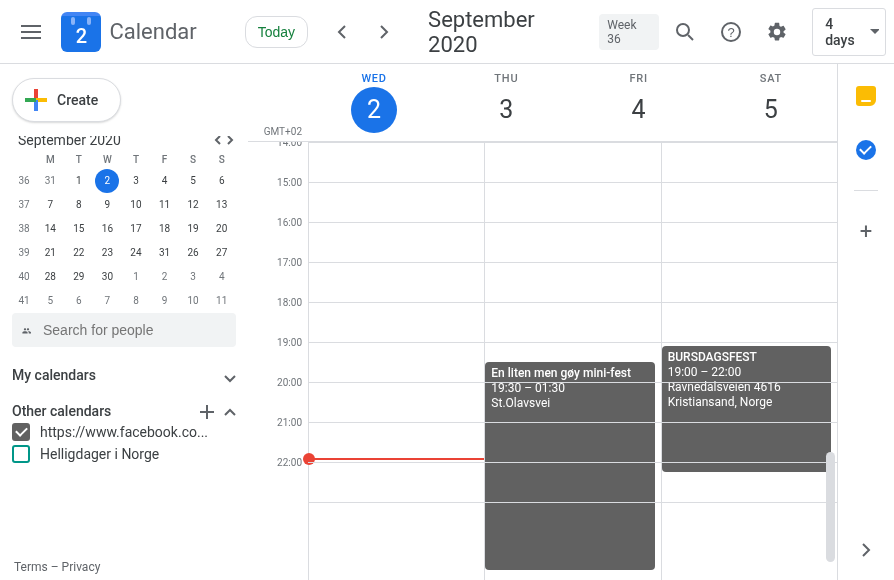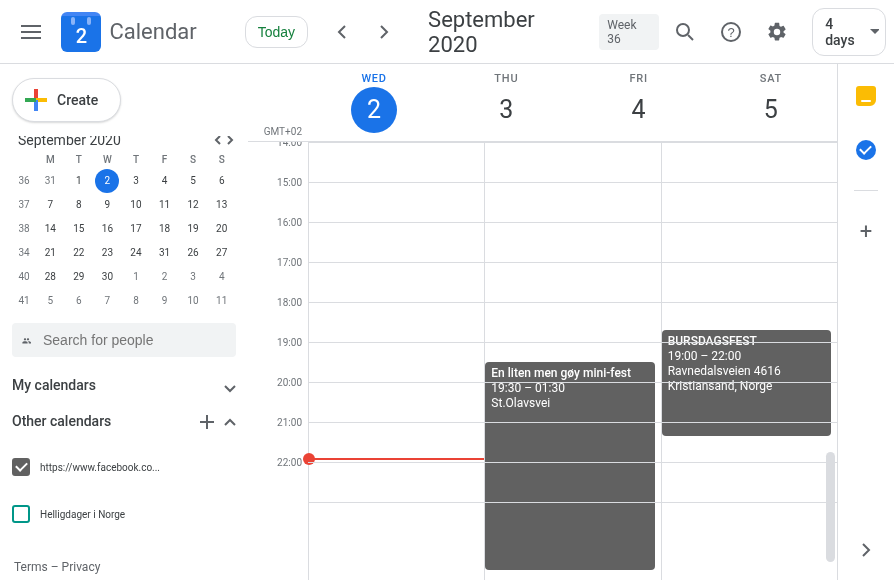--- a/index.html
+++ b/index.html
@@ -13,21 +13,21 @@
   .logo-chip { width:40px; height:40px; background:linear-gradient(180deg,#4285f4 0 10%,#1a73e8 10%); border-radius:6px; position:relative; display:flex; align-items:flex-end; justify-content:center; color:#fff; font-size:20px; font-weight:500; padding-bottom:4px; }
   .logo-chip:before { content:""; position:absolute; top:5px; left:10px; width:4px; height:8px; background:#8ab4f8; border-radius:2px; }
   .logo-chip:after { content:""; position:absolute; top:5px; right:10px; width:4px; height:8px; background:#8ab4f8; border-radius:2px; }
   .app-name { font-size:22px; color:#5f6368; font-weight:400; }
   .today-btn { border:1px solid #dadce0; border-radius:12px; padding:7px 12px; font-size:14px; color:#15803d; background:#fff; cursor:pointer; font-weight:500;}
   .nav-arrows { display:flex; gap:2px; margin:0 6px; }
   .icon-btn { width:40px; height:40px; display:flex; align-items:center; justify-content:center; border-radius:50%; color:#5f6368; cursor:pointer; }
   .month-label { font-size:22px; color:#3c4043; margin:0 10px; }
   .week-chip { background:#f1f3f4; border-radius:4px; padding:4px 8px; font-size:12px; color:#5f6368; }
   .spacer { flex:1; }
-  .view-switch { border:1px solid #dadce0; border-radius:12px; padding:7px 6px 7px 12px; display:flex; align-items:center; gap:6px; font-size:14px; color:#3c4043; cursor:pointer; font-weight:500;}
+  .view-switch { border:1px solid #dadce0; border-radius:3px; padding:7px 6px 7px 12px; display:flex; align-items:center; gap:6px; font-size:14px; color:#3c4043; cursor:pointer; font-weight:500;}
 
   
   .main { display:flex; height:calc(580px - 64px); }
   .sidebar { width:248px; padding:14px 12px 4px 12px; display:flex; flex-direction:column; position:relative; }
 
   .create-btn { display:inline-flex; align-items:center; gap:10px; border:1px solid #dadce0; border-radius:24px; padding:10px 22px 10px 12px; box-shadow:0 1px 2px rgba(60,64,67,.2); font-size:14px; color:#3c4043; cursor:pointer; width:fit-content; font-weight:500; background:#fff;}
   .plus-multi { width:22px; height:22px; position:relative; }
   .plus-multi:before, .plus-multi:after { content:""; position:absolute; background:currentColor; }
   .pm-g { position:absolute; width:11px; height:4px; left:0; top:9px; background:#34a853; }
   .pm-b { position:absolute; width:4px; height:11px; left:9px; top:11px; background:#4285f4; }
@@ -37,27 +37,27 @@
   .minical { margin-top:14px; }
   .minical-head { display:flex; align-items:center; justify-content:space-between; font-size:14px; color:#3c4043; padding:0 2px 6px 6px; overflow:hidden; height:14px;}
   .minical-head .nav { display:flex; gap:4px; color:#5f6368; }
   .mini-grid { display:grid; grid-template-columns:24px repeat(7, 1fr); font-size:10px; color:#70757a; text-align:center; }
   .mini-grid .hd { font-weight:500; color:#70757a; padding:4px 0; }
   .mini-grid .wk { color:#70757a; padding:6px 0; font-size:10px;}
   .mini-grid .d  { padding:5px 0; border-radius:50%; color:#3c4043; font-size:10px; cursor:pointer; width:24px; height:24px; line-height:14px; margin:0 auto;}
   .mini-grid .d.muted { color:#70757a; }
   .mini-grid .d.today { background:#1a73e8; color:#fff; }
 
-  .search-people { margin-top:10px; background:#f1f3f4; border-radius:4px; display:flex; align-items:center; gap:10px; padding:8px 10px; color:#5f6368; font-size:14px; }
+  .search-people { background:#f1f3f4; border-radius:4px; display:flex; align-items:center; gap:10px; padding:8px 10px; color:#5f6368; font-size:14px; }
   .search-people input { border:none; background:transparent; outline:none; flex:1; font-size:14px; color:#3c4043; }
 
   .section { margin-top:20px; }
   .section-head { display:flex; align-items:flex-end; justify-content:space-between; font-size:14px; color:#3c4043; font-weight:500; cursor:pointer; }
   .section-head .head-ctl { display:flex; gap:10px; color:#5f6368; align-items:center;}
-  .cal-item { display:flex; align-items:center; gap:10px; margin-top:29px; font-size:10px; color:#3c4043;}
+  .cal-item { display:flex; align-items:center; gap:10px; margin-top:4px; font-size:14px; color:#3c4043;}
   .chk { width:18px; height:18px; border:2px solid #616161; border-radius:3px; display:flex; align-items:center; justify-content:center; flex-shrink:0;}
   .chk.teal { border-color:#009688; }
   .chk.checked { background:#616161; }
   .chk.checked:after { content:""; width:9px; height:5px; border-left:2px solid #fff; border-bottom:2px solid #fff; transform:rotate(-45deg); margin-top:-3px;}
   .cal-item .label { white-space:nowrap; overflow:hidden; text-overflow:ellipsis; }
 
   .footer-links { position:absolute; bottom:6px; left:14px; font-size:12px; color:#5f6368; }
   .footer-links span { cursor:pointer; }
 
   
@@ -210,21 +210,21 @@
           <div class="d">12</div>
           <div class="d">13</div>
           <div class="wk">38</div>
           <div class="d">14</div>
           <div class="d">15</div>
           <div class="d">16</div>
           <div class="d">17</div>
           <div class="d">18</div>
           <div class="d">19</div>
           <div class="d">20</div>
-          <div class="wk">34</div>
+          <div class="wk">39</div>
           <div class="d">21</div>
           <div class="d">22</div>
           <div class="d">23</div>
           <div class="d">24</div>
           <div class="d">31</div>
           <div class="d">26</div>
           <div class="d">27</div>
           <div class="wk">40</div>
           <div class="d">28</div>
           <div class="d">29</div>
@@ -321,21 +321,21 @@
               <div class="now-line" style="top: 316px;"></div>
             </div>
             <div class="col">
               <div class="event" style="top: 220px; height: 208px;">
                 <div class="title">En liten men gøy mini-fest</div>
                 <div class="meta">19:30 – 01:30</div>
                 <div class="meta">St.Olavsvei</div>
               </div>
             </div>
             <div class="col">
-              <div class="event" style="top: 188px; height: 106px;">
+              <div class="event" style="top: 204px; height: 126px;">
                 <div class="title">BURSDAGSFEST</div>
                 <div class="meta">19:00 – 22:00</div>
                 <div class="meta">Ravnedalsveien 4616 Kristiansand, Norge</div>
               </div>
             </div>
           </div>
       </div>
       <div id="hlines">
           <div class="hline" style="top: 0px;"></div>
           <div class="hline" style="top: 40px;"></div>

